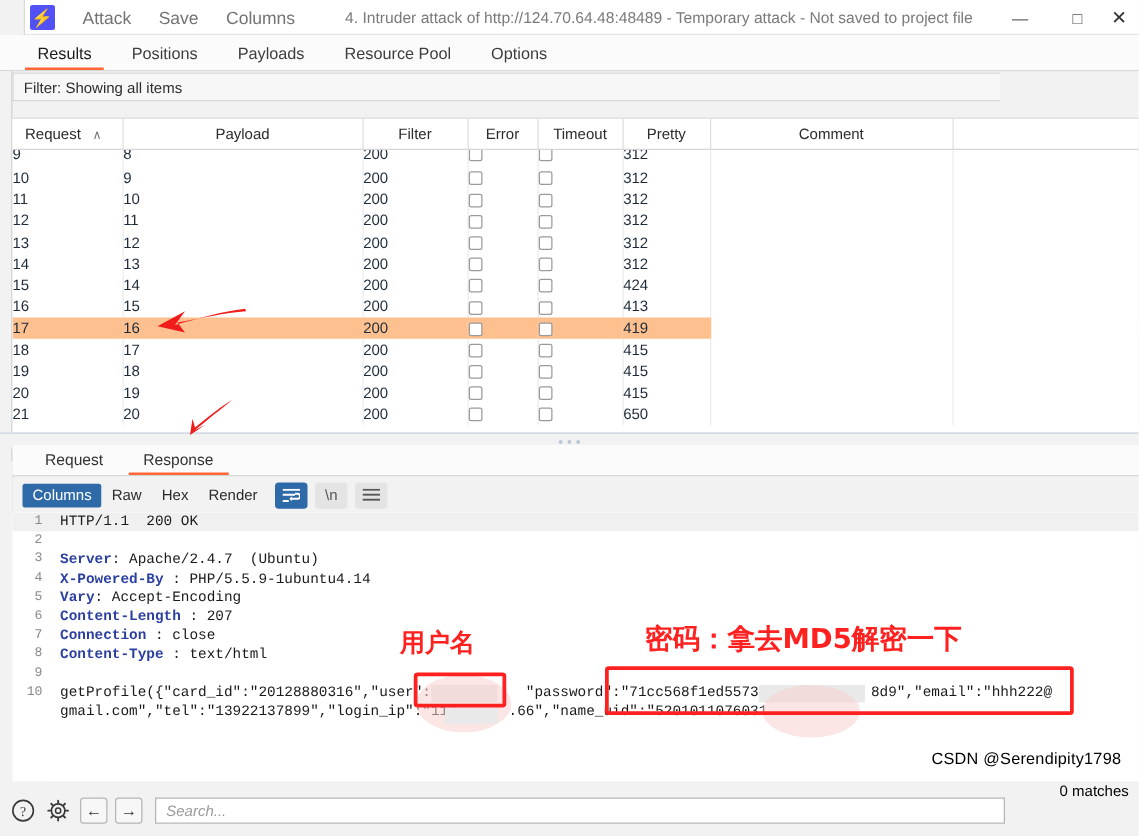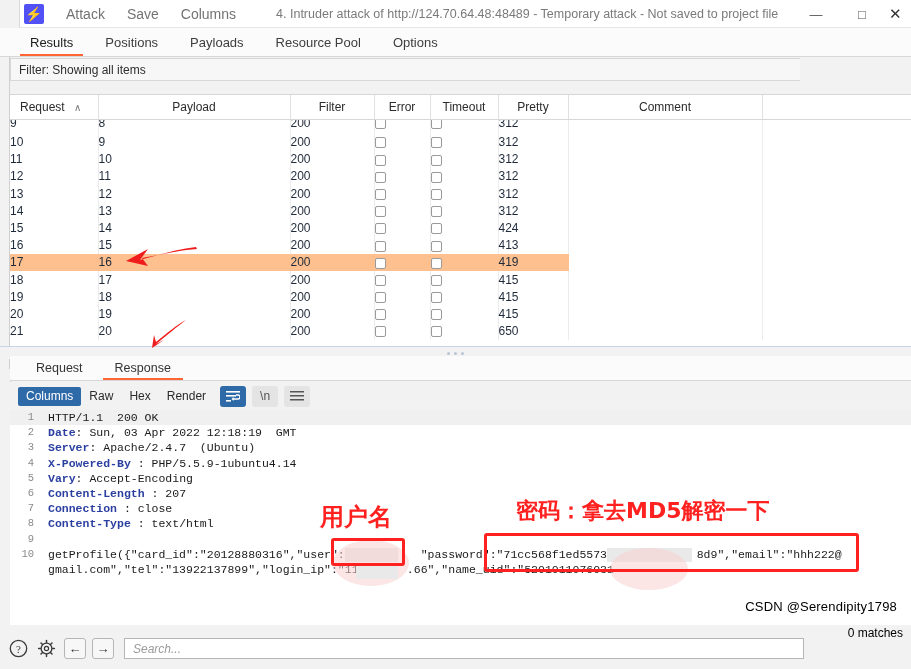--- a/index.html
+++ b/index.html
@@ -440,21 +440,21 @@
         <rect x="0" y="8" width="14" height="1.5" fill="currentColor"></rect>
       </svg>
     </div>
   </div>
 
   <div class="viewer-strip"></div>
   <div class="gutter"></div>
   <div class="viewer">
     <div id="code-body">
         <div class="codeline line1"><span class="ln">1</span><span class="ct">HTTP/1.1  200 OK</span></div>
-        <div class="codeline"><span class="ln">2</span><span class="ct"><span class="hdrname">Date</span>: Sun, 03 Apr 2022 12:18:19  GMT</span></div>
+        <div class="codeline"><span class="ln">2</span></div>
         <div class="codeline"><span class="ln">3</span><span class="ct"><span class="hdrname">Server</span>: Apache/2.4.7  (Ubuntu)</span></div>
         <div class="codeline"><span class="ln">4</span><span class="ct"><span class="hdrname">X-Powered-By</span> : PHP/5.5.9-1ubuntu4.14</span></div>
         <div class="codeline"><span class="ln">5</span><span class="ct"><span class="hdrname">Vary</span>: Accept-Encoding</span></div>
         <div class="codeline"><span class="ln">6</span><span class="ct"><span class="hdrname">Content-Length</span> : 207</span></div>
         <div class="codeline"><span class="ln">7</span><span class="ct"><span class="hdrname">Connection</span> : close</span></div>
         <div class="codeline"><span class="ln">8</span><span class="ct"><span class="hdrname">Content-Type</span> : text/html</span></div>
         <div class="codeline"><span class="ln">9</span><span class="ct"></span></div>
         <div class="codeline"><span class="ln">10</span><span class="ct">getProfile({"card_id":"20128880316","user":"m2        "password":"71cc568f1ed55738            8d9","email":"hhh222@</span></div>
         <div class="codeline"><span class="ln"></span><span class="ct">gmail.com","tel":"13922137899","login_ip":"110      .66","name_uid":"5201011076031</span></div>
       </div>
@@ -464,21 +464,21 @@
   <div class="blurpink" style="left:333px; top:540px; width:76px; height:46px;"></div>
 
   <div class="blurbox" style="left:607px; top:548px; width:85px; height:14px;"></div>
   <div class="blurpink" style="left:610px; top:548px; width:78px; height:42px;"></div>
 
   <div class="blurbox" style="left:356px; top:566px; width:42px; height:13px;"></div>
 
   <div class="redbox" style="left:331px; top:538px; width:74px; height:28px;"></div>
   <div class="redbox" style="left:484px; top:533px; width:375px; height:39px;"></div>
 
-  <div class="anno" style="left:320px; top:501px; font-size:24px;">用户名</div>
+  <div class="anno" style="left:320px; top:501px; font-size:20px;">用户名</div>
   <div class="anno" style="left:516px; top:496px; font-size:22px;">密码：拿去MD5解密一下</div>
 
   <svg class="arrow" style="left:118px; top:244px;" width="80" height="26" viewBox="0 0 80 26">
     <path d="M78 3 C60 5, 40 11, 22 16 L30 5 L8 17 L30 22 L24 14 C42 11, 62 6, 79 5 Z" fill="#f01c1c"></path>
   </svg>
   <svg class="arrow" style="left:142px; top:318px;" width="46" height="32" viewBox="0 0 46 32">
     <path d="M44 2 C36 8, 24 18, 14 26 L22 22 L10 30 L12 17 L14 24 C24 16, 36 6, 44 2 Z" fill="#f01c1c"></path>
   </svg>
 
   <div class="statusbar">

